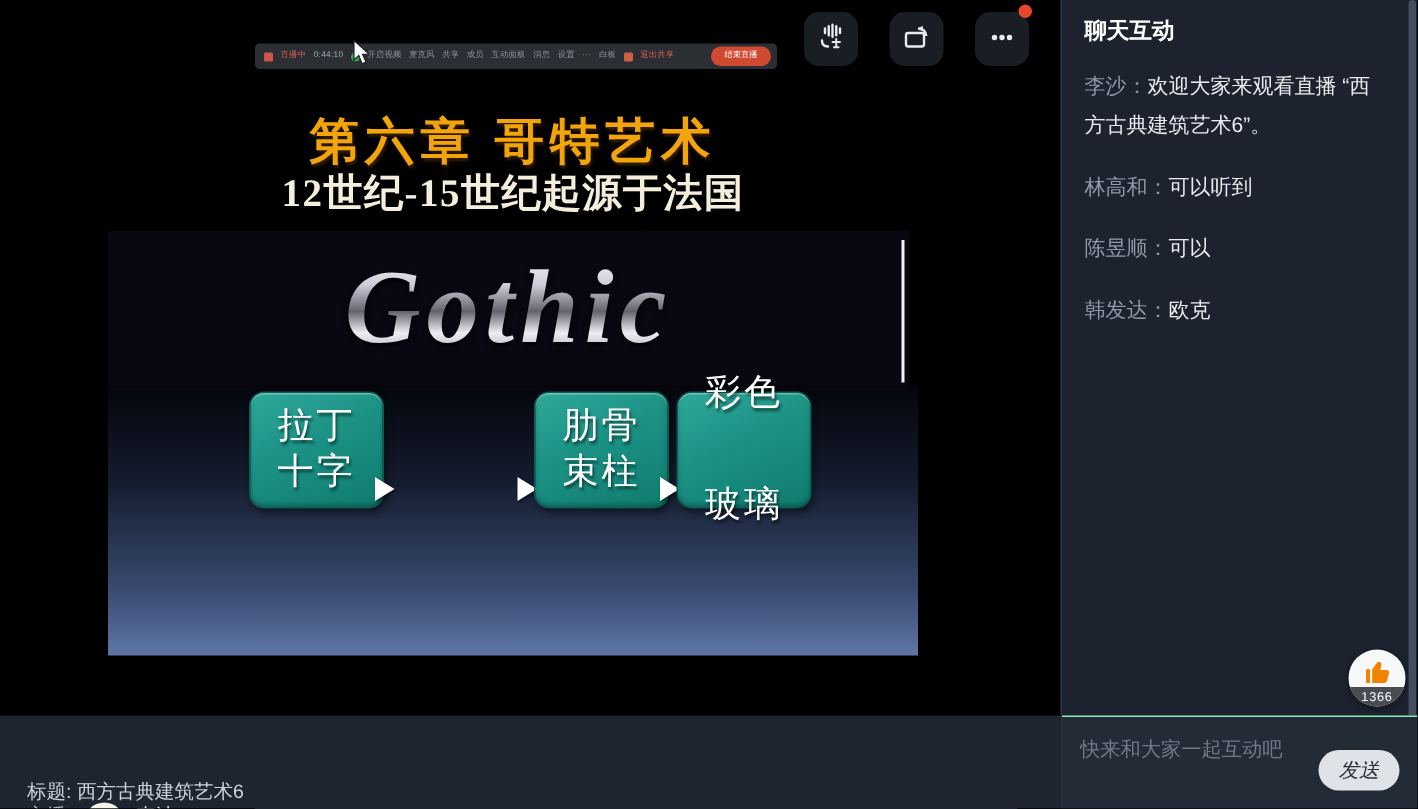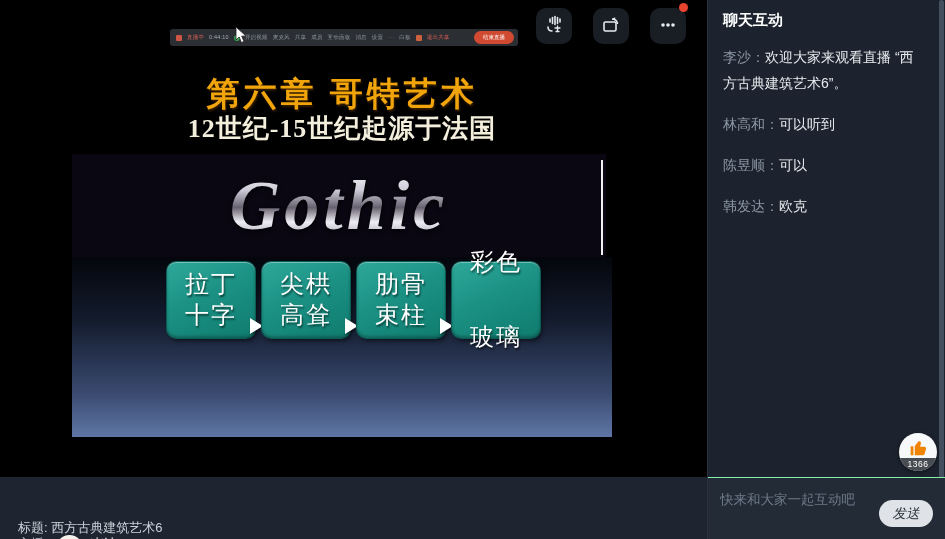--- a/index.html
+++ b/index.html
@@ -165,24 +165,20 @@
       <span id="banner-edge-line"></span>
     </div>
 
     <div id="slide-gradient"></div>
 
   <div class="concept-box" style="left: 167px;">
         <span>拉丁</span>
         <span>十字</span>
       </div>
       <div class="flow-arrow" style="left: 250px;"></div>
-      <div class="concept-box" style="left: 262px;">
-        <span>尖栱</span>
-        <span>高耸</span>
-      </div>
       <div class="flow-arrow" style="left: 345px;"></div>
       <div class="concept-box" style="left: 357px;">
         <span>肋骨</span>
         <span>束柱</span>
       </div>
       <div class="flow-arrow" style="left: 440px;"></div>
       <div class="concept-box" style="left: 452px; gap: 44px;">
         <span>彩色</span>
         <span>玻璃</span>
       </div>

